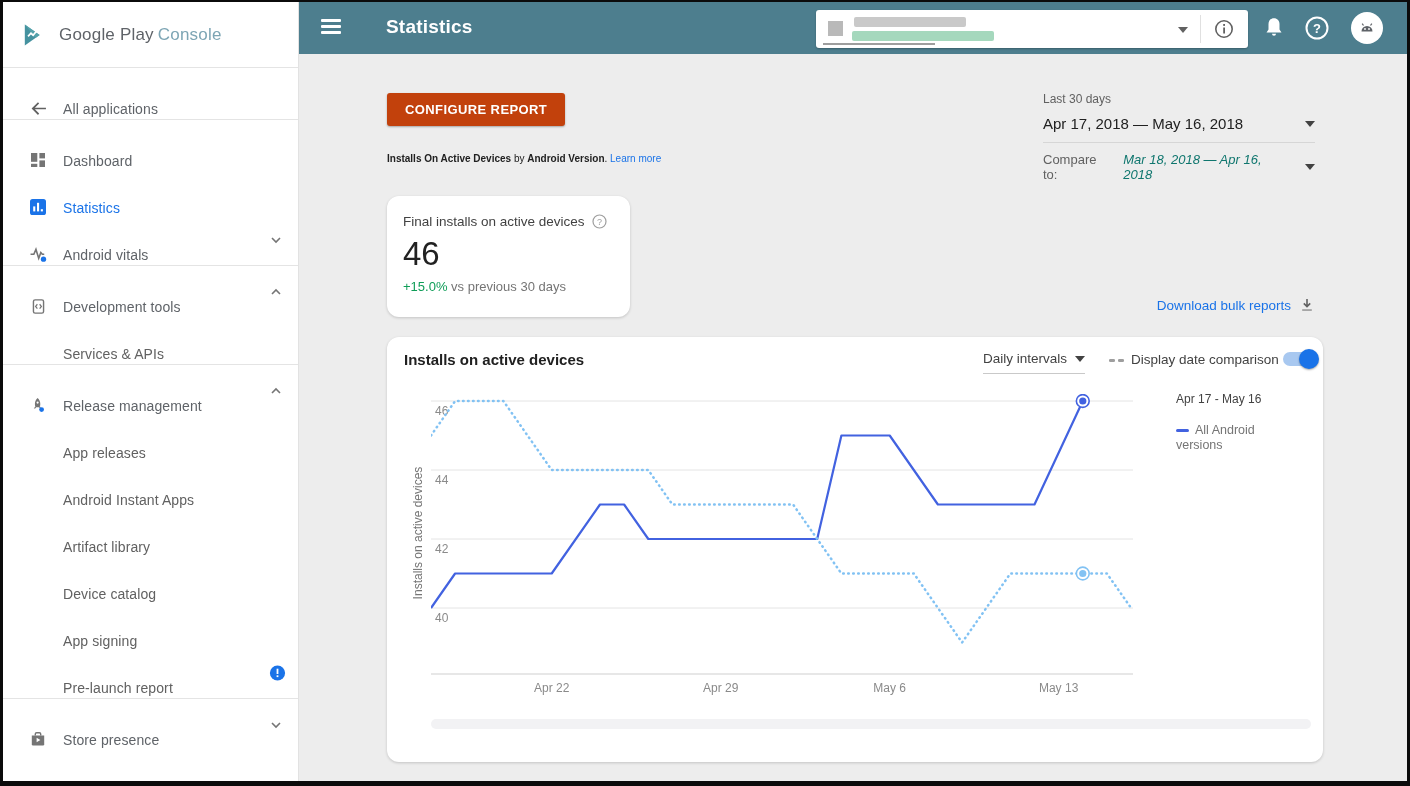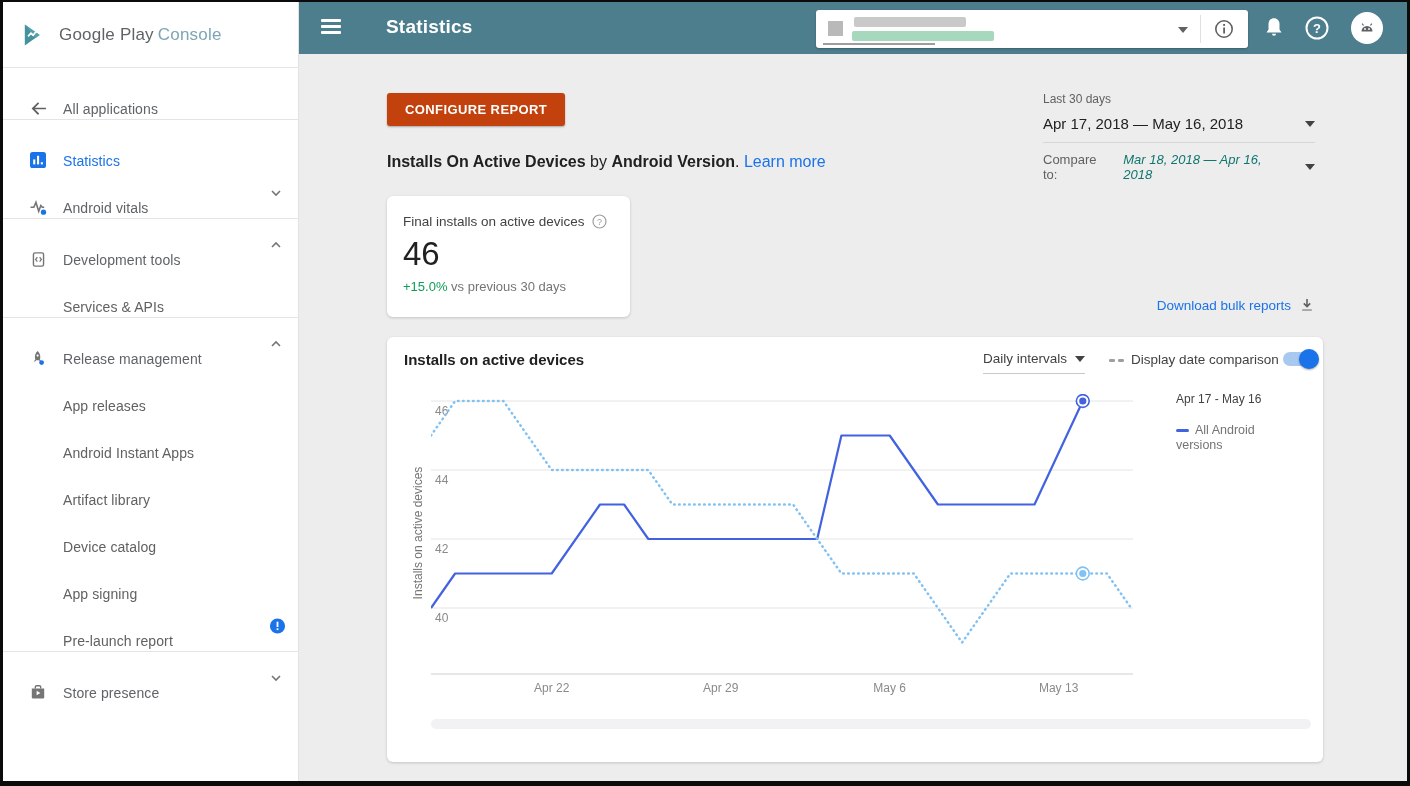--- a/index.html
+++ b/index.html
@@ -46,35 +46,35 @@
   .h-icon { position:absolute; top:13px; width:26px; height:26px; cursor:pointer; }
   .avatar { position:absolute; top:10px; width:32px; height:32px; border-radius:50%; background:#fff;
             display:flex; align-items:center; justify-content:center; cursor:pointer; }
 
   
   .main { position:absolute; left:296px; right:0; top:52px; bottom:0; background:#ededed; }
   .btn-configure { position:absolute; left:88px; top:39px; height:33px; padding:0 18px;
                    background:#c2410c; color:#fff; border:none; border-radius:3px;
                    font-family:inherit; font-size:13px; font-weight:700; letter-spacing:.4px;
                    box-shadow:0 1px 2px rgba(0,0,0,.3); cursor:pointer; }
-  .report-line { position:absolute; left:88px; top:99px; font-size:16px; color:#212121; }
+  .report-line { position:absolute; left:88px; top:99px; font-size:10px; color:#212121; }
   .report-line .b { font-weight:700; }
   .report-line .learn { color:#1a73e8; cursor:pointer; }
 
   .dates { position:absolute; right:92px; top:38px; width:272px; }
   .dates .preset { font-size:12px; color:#616161; margin-bottom:9px; }
   .dates .range-row { display:flex; align-items:center; justify-content:space-between; cursor:pointer; }
   .dates .range { font-size:15px; color:#212121; }
   .caret { width:0; height:0; border-left:5px solid transparent; border-right:5px solid transparent; border-top:6px solid #424242; }
   .dates .rule { height:1px; background:#d6d6d6; margin:10px 0 9px; }
   .compare-row { display:flex; align-items:center; cursor:pointer; }
   .compare-row .clabel { font-size:13px; color:#616161; margin-right:10px; }
   .compare-row .crange { font-size:13px; color:#0f766e; margin-right:14px;font-style:italic; }
 
-  .card { position:absolute; background:#fff; border-radius:6px; box-shadow:0 1px 3px rgba(0,0,0,.18); }
+  .card { position:absolute; background:#fff; border-radius:12px; box-shadow:0 1px 3px rgba(0,0,0,.18); }
   .summary { left:88px; top:142px; width:243px; height:121px; padding:18px 16px; }
   .summary .s-title { font-size:13.5px; color:#424242; display:flex; align-items:center; gap:7px; }
   .summary .s-value { font-size:33px; color:#212121; margin-top:6px; font-weight:400; }
   .summary .s-delta { font-size:13px; margin-top:6px; color:#757575; }
   .summary .s-delta .pos { color:#0f9d58; }
 
   .bulk { position:absolute; right:92px; top:243px; display:flex; align-items:center; gap:8px; cursor:pointer; }
   .bulk .blabel { font-size:13.5px; color:#1a73e8; }
 
   .chart-card { left:88px; top:283px; width:936px; height:425px; }
@@ -119,20 +119,33 @@
     <div class="nav" id="nav">
         <div class="nav-item">
           <span class="nicon">
             <svg viewBox="0 0 16 16" width="17" height="17">
               <path d="M15 7.2H4.6l4-4L7.5 2 1.5 8l6 6 1.1-1.2-4-4H15z" fill="#616161"></path>
             </svg>
           </span>
           <span class="nlabel">All applications</span>
         </div>
         <div class="nav-divider"></div>
+        <div class="nav-item">
+          <span class="nicon">
+            <svg viewBox="0 0 16 16" width="16" height="16">
+              <g fill="#757575">
+                <rect x="1" y="1" width="6.3" height="8.8"></rect>
+                <rect x="9.4" y="1" width="5.6" height="5.4"></rect>
+                <rect x="1" y="11.8" width="6.3" height="3.2"></rect>
+                <rect x="9.4" y="8.4" width="5.6" height="6.6"></rect>
+              </g>
+            </svg>
+          </span>
+          <span class="nlabel">Dashboard</span>
+        </div>
         <div class="nav-item active">
           <span class="nicon">
             <svg viewBox="0 0 16 16" width="16" height="16">
               <rect width="16" height="16" rx="2.6" fill="#1a73e8"></rect>
               <rect x="3.2" y="7.4" width="2.1" height="5" fill="#fff"></rect>
               <rect x="7" y="3.8" width="2.1" height="8.6" fill="#fff"></rect>
               <rect x="10.8" y="10.2" width="2.1" height="2.2" fill="#fff"></rect>
             </svg>
           </span>
           <span class="nlabel">Statistics</span>

